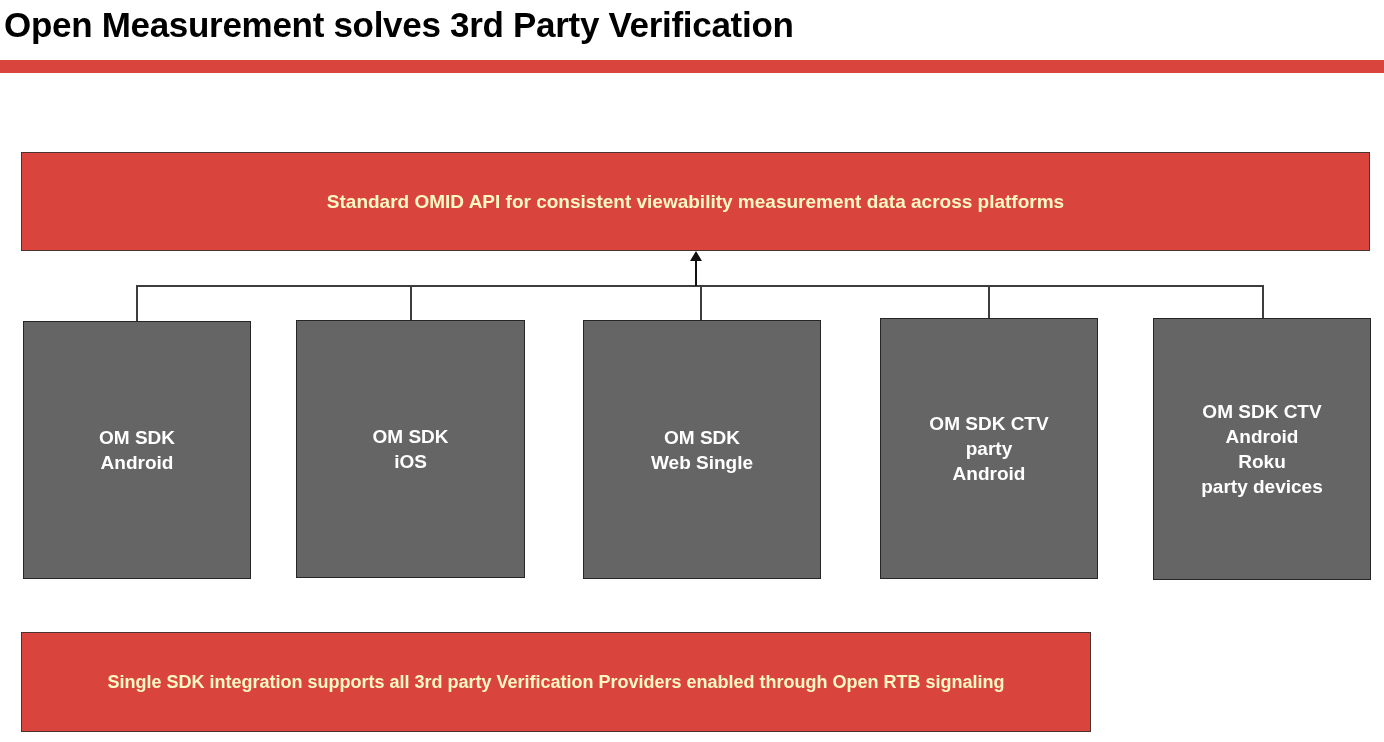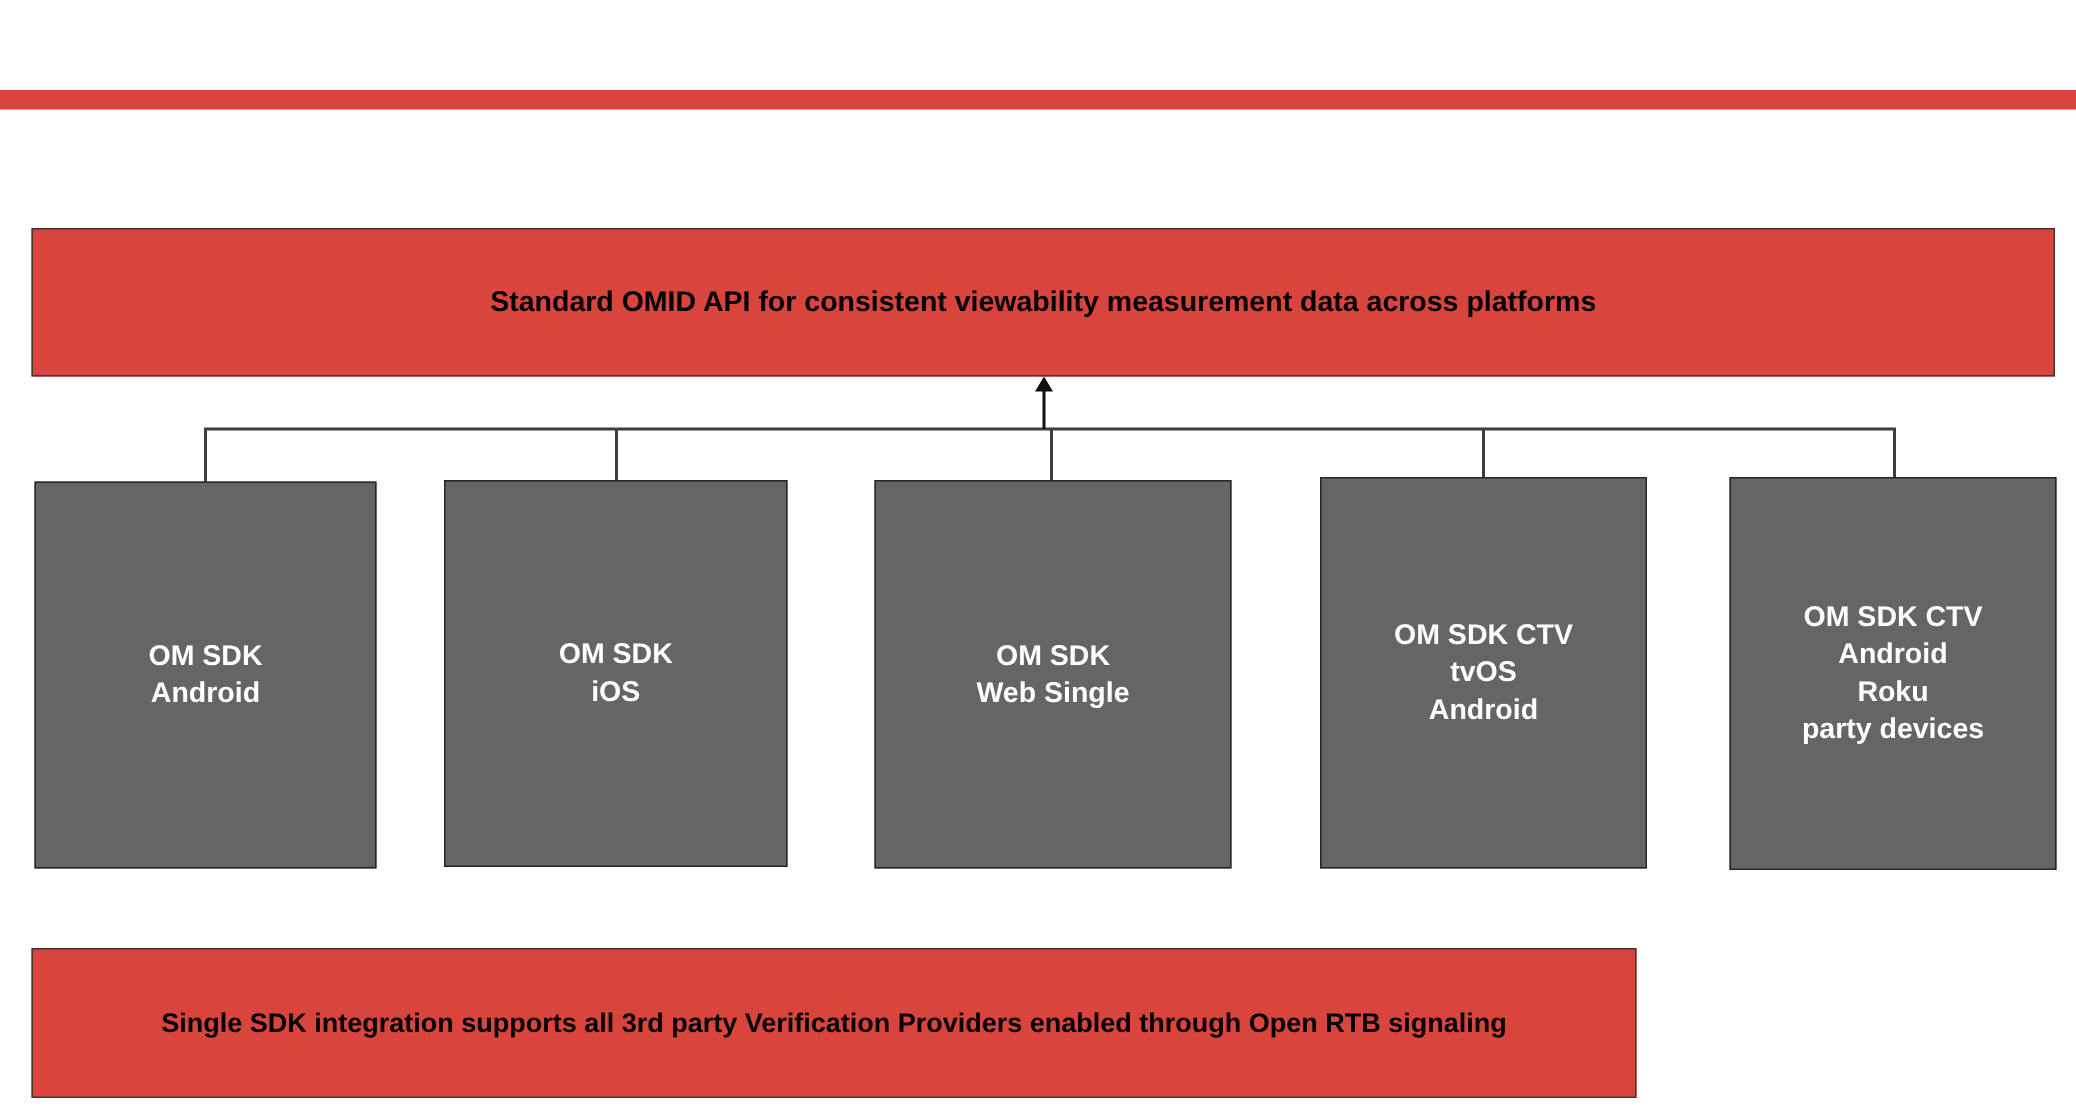--- a/index.html
+++ b/index.html
@@ -45,21 +45,21 @@
 
   
   .banner {
     position: absolute;
     background: #D9453C;
     border: 1px solid #4a3330;
     box-sizing: border-box;
     display: flex;
     align-items: center;
     justify-content: center;
-    color: #000000;
+    color: #fef9c3;
     font-weight: bold;
     text-align: center;
   }
   .banner-top {
     left: 21px;
     top: 152px;
     width: 1349px;
     height: 99px;
     font-size: 19px;
   }
@@ -134,20 +134,21 @@
   .pbox-2 { left: 296px;  top: 320px; width: 229px; height: 258px; }
   .pbox-3 { left: 583px;  top: 320px; width: 238px; height: 259px; }
   .pbox-4 { left: 880px;  top: 318px; width: 218px; height: 261px; }
   .pbox-5 { left: 1153px; top: 318px; width: 218px; height: 262px; }
 </style>
 </head>
 <body>
 
 <div class="slide">
 
+  <div class="slide-title">Open Measurement solves 3rd Party Verification</div>
 
   <div class="title-rule"></div>
 
   <div class="banner banner-top">
     <span>Standard OMID API for consistent viewability measurement data across platforms</span>
   </div>
 
   <div class="connector conn-h"></div>
   <div class="connector conn-v v1"></div>
   <div class="connector conn-v v2"></div>
@@ -167,21 +168,21 @@
     <span class="line">iOS</span>
   </div>
 
   <div class="pbox pbox-3">
     <span class="line">OM SDK</span>
     <span class="line">Web Single</span>
   </div>
 
   <div class="pbox pbox-4">
     <span class="line">OM SDK CTV</span>
-    <span class="line">tvOS</span>
+    <span class="line">party</span>
     <span class="line">Android</span>
   </div>
 
   <div class="pbox pbox-5">
     <span class="line">OM SDK CTV</span>
     <span class="line">Android</span>
     <span class="line">Roku</span>
     <span class="line">party devices</span>
   </div>
 

